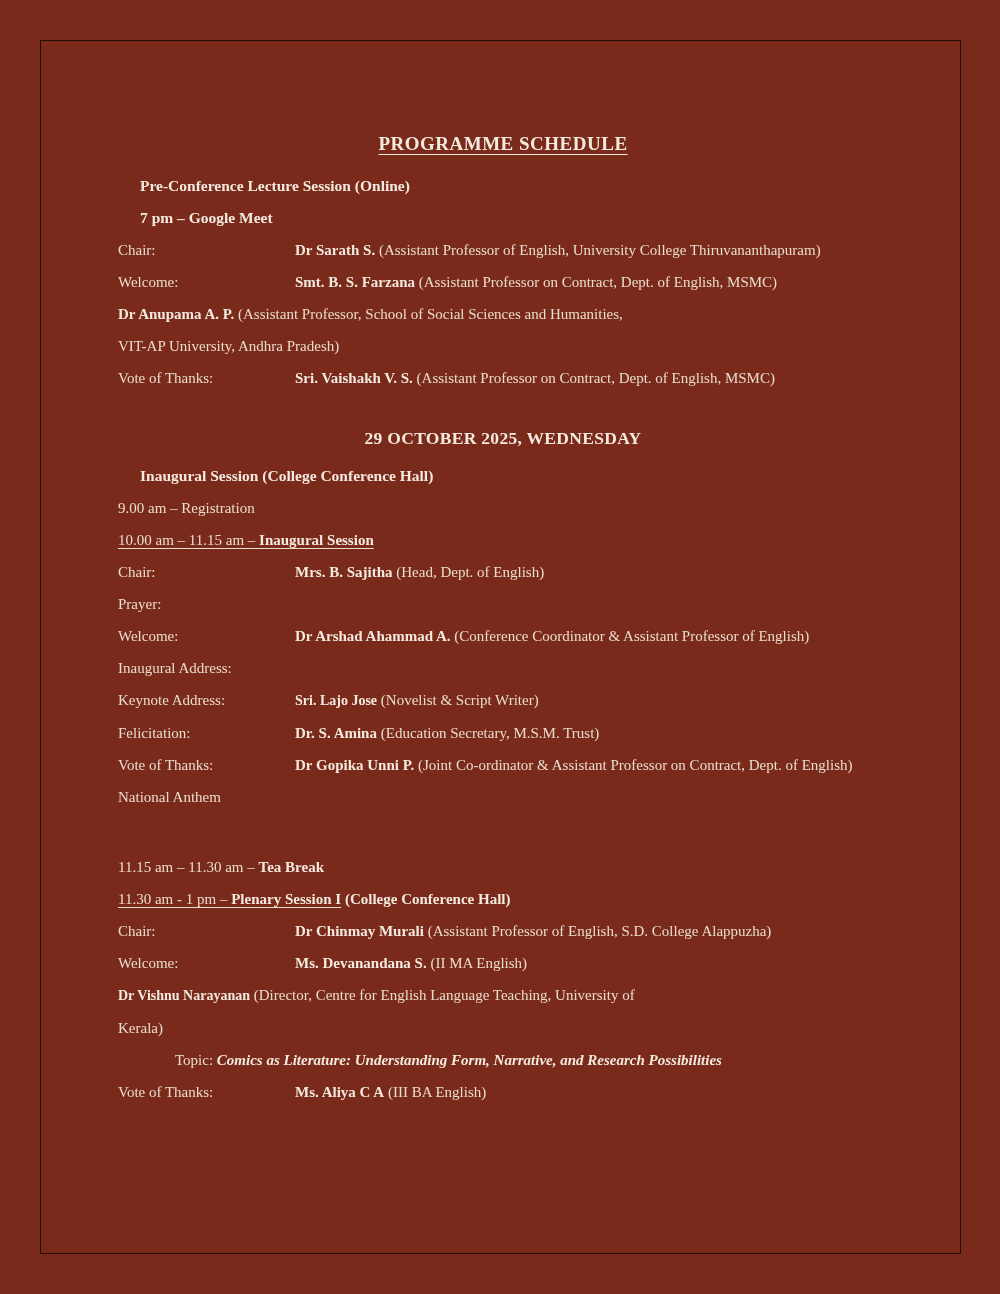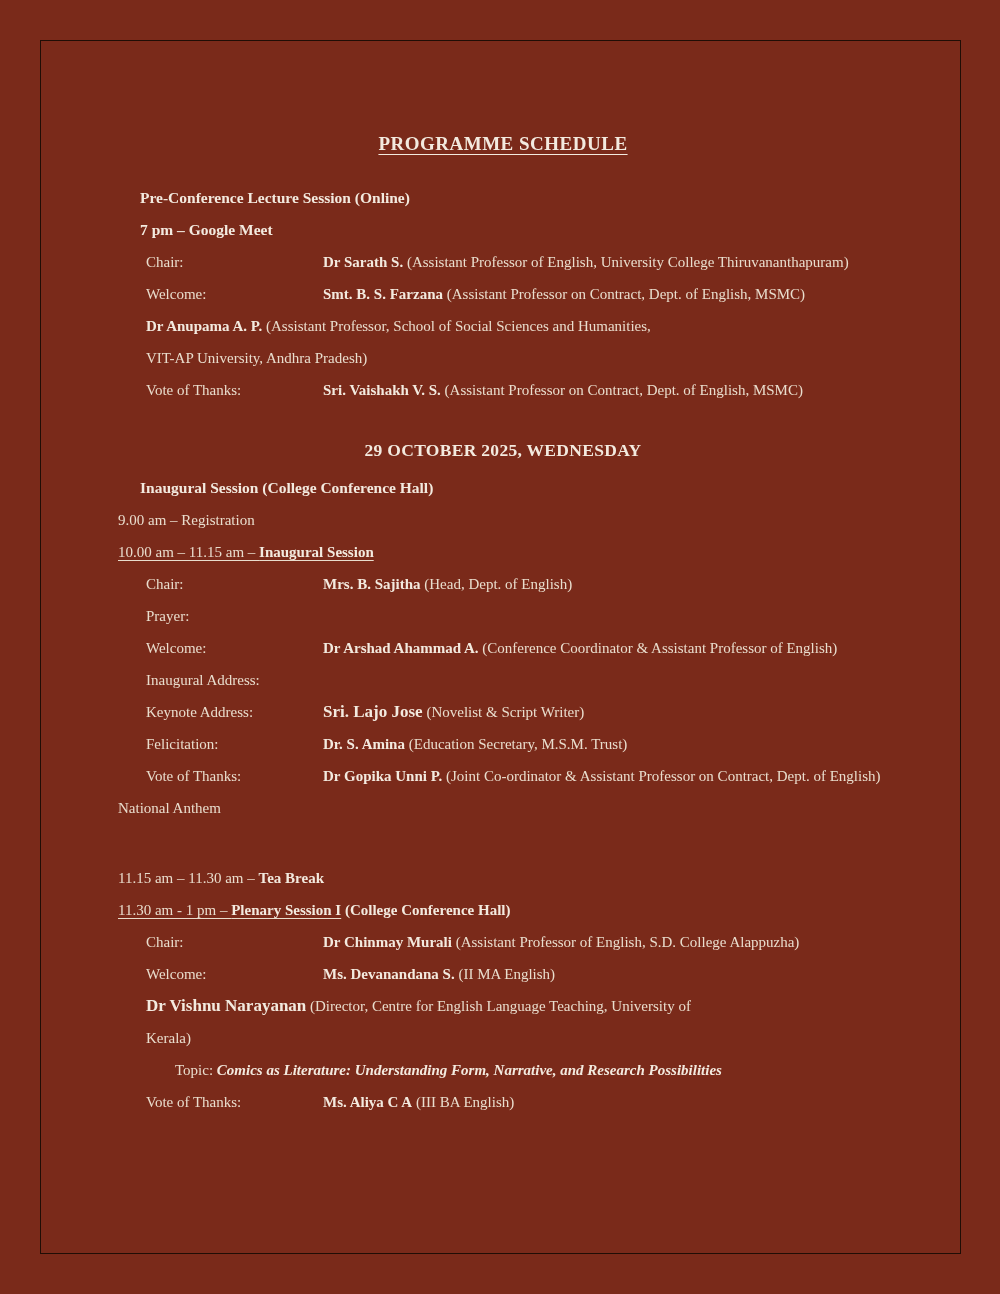--- a/index.html
+++ b/index.html
@@ -29,41 +29,41 @@
     font-size: 15px;
   }
   .line { line-height: 32px; white-space: nowrap; }
   .center { text-align: center; white-space: nowrap; }
   .doc-title {
     font-size: 19px;
     font-weight: bold;
     color: var(--heading);
     letter-spacing: 0.5px;
     line-height: 32px;
-    margin-bottom: 22px;
+    margin-bottom: 10px;
   }
   .doc-title .u-title {
     text-decoration: underline;
     text-underline-offset: 4px;
   }
   .day-heading {
     font-size: 17.5px;
     font-weight: bold;
     color: var(--heading);
     letter-spacing: 0.3px;
     line-height: 32px;
     margin-bottom: 6px;
   }
   .day2-heading { margin-top: 28px; }
   .session-title { font-weight: bold; color: var(--heading); font-size: 15.5px; margin-left: 22px; }
-  .row { display: flex; line-height: 32px; margin-left: 28px; }
+  .row { display: flex; line-height: 32px; }
   .row .label { width: 177px; flex-shrink: 0; white-space: nowrap; }
   .row .value { flex: 1; white-space: nowrap; }
   .name { font-weight: bold; color: var(--heading); }
-  .name.big { font-size: 17px; }
+  .name.big { font-size: 14px; }
   .topic-row { padding-left: 57px; line-height: 32px; white-space: nowrap; }
   .topic-text { font-weight: bold; font-style: italic; color: var(--heading); }
   .u { text-decoration: underline; text-underline-offset: 3px; }
   b { color: var(--heading); }
   .gap-tea { margin-top: 38px; }
 </style>
 </head>
 <body>
 
 <div class="page-border"></div>

